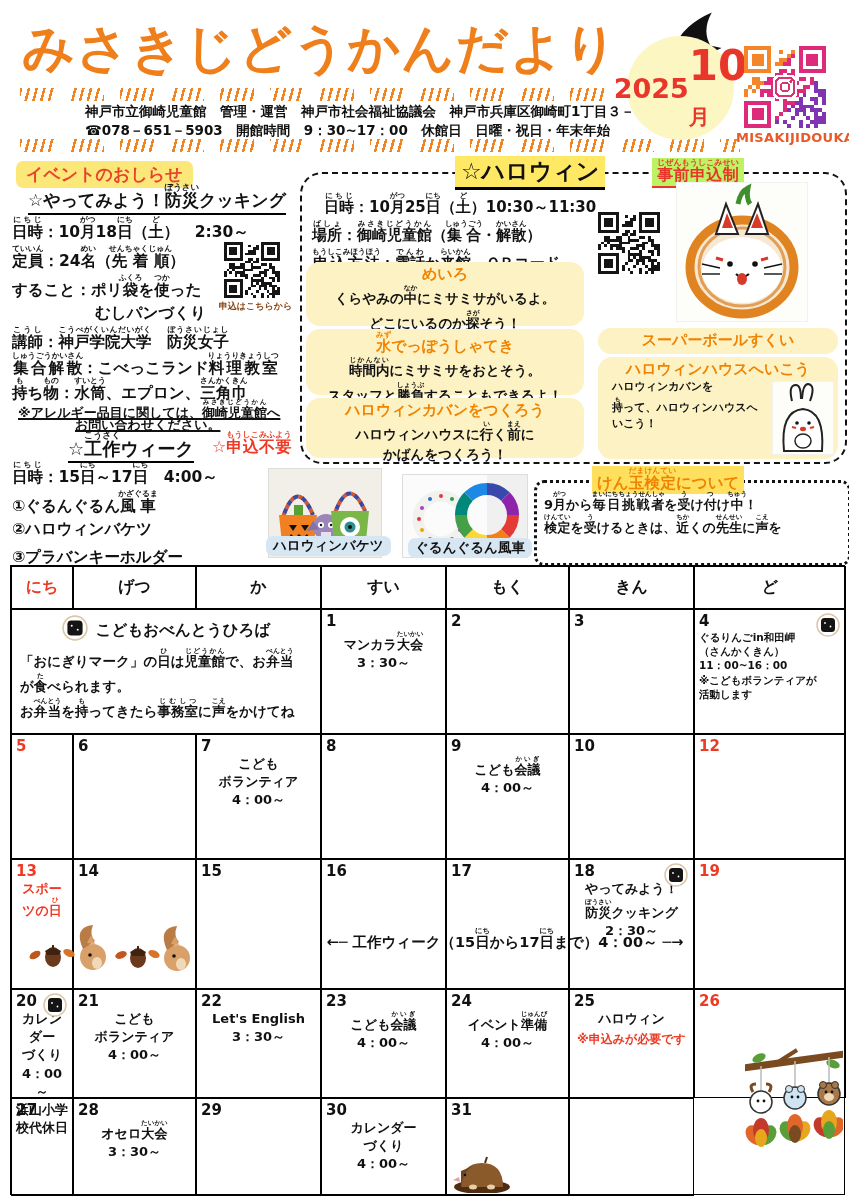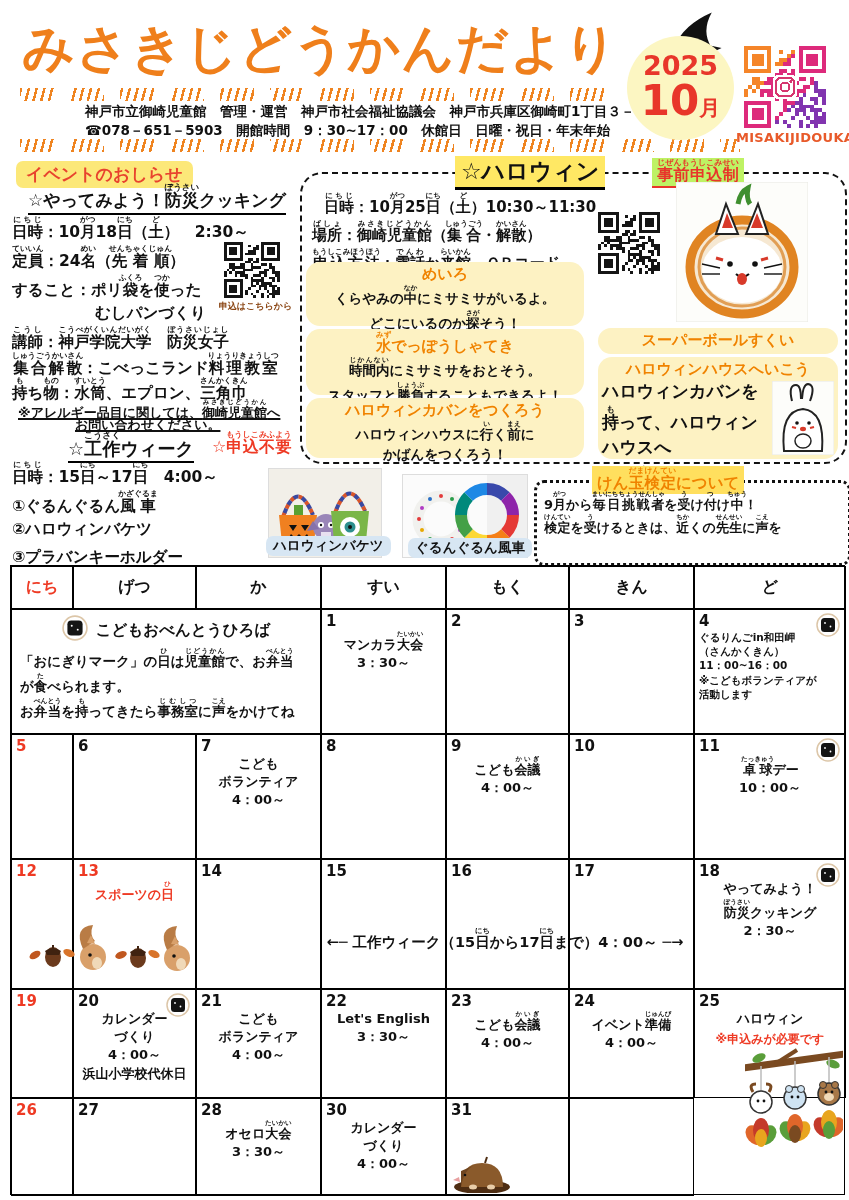--- a/index.html
+++ b/index.html
@@ -12,21 +12,21 @@
   
   #main-title{left:22px;top:14px;font-size:52px;color:#ef7f1b;letter-spacing:1px;white-space:nowrap;}
   .stripe{background-image:
       repeating-linear-gradient(90deg,rgba(255,255,255,0) 0 34px,#fff 34px 50px),
       repeating-linear-gradient(105deg,#ef8420 0 2.5px,rgba(255,255,255,0) 2.5px 7.5px);}
   #stripe1{left:20px;top:88px;width:600px;height:13px;}
   #stripe2{left:20px;top:139px;width:720px;height:13px;}
   #info1{left:85px;top:103px;font-size:13.5px;}
   #info2{left:85px;top:122px;font-size:13.5px;}
   #date-circle{left:627px;top:36px;width:107px;height:104px;border-radius:50%;background:#fcf6c2;
-      display:flex;flex-direction:column;align-items:center;justify-content:center;color:#e8362a;}
+      display:flex;align-items:center;justify-content:center;color:#e8362a;}
   #date-year{font-size:27px;line-height:1;}
   #date-month{font-size:42px;line-height:1.05;}
   #date-month .msuf{font-size:21px;}
   #witch-hat{left:655px;top:8px;width:72px;height:46px;transform:rotate(4deg);}
   #insta-qr{left:744px;top:46px;width:82px;height:82px;}
   #insta-caption{left:736px;top:130px;width:100px;text-align:center;font-size:13px;color:#e85a2a;letter-spacing:.3px;}
 
   
   #ev-label{left:16px;top:161px;background:#fce879;border-radius:7px;padding:2px 10px;font-size:17px;color:#e8432e;}
   #cook-title{left:28px;top:183px;font-size:17px;border-bottom:2.5px solid #000;padding-bottom:1px;white-space:nowrap;}
@@ -67,21 +67,21 @@
   #hw-cat{left:676px;top:182px;width:132px;height:140px;}
   .bubble{background:#fdf2c3;border-radius:14px;text-align:center;}
   .btitle{color:#f08300;font-size:15px;line-height:1.35;}
   .bline{font-size:13.5px;line-height:1.45;}
   #bub-0{left:306px;top:262px;width:278px;height:62px;padding-top:2px;}
   #bub-1{left:306px;top:329px;width:278px;height:64px;padding-top:2px;}
   #bub-2{left:306px;top:398px;width:278px;height:58px;padding-top:2px;}
   #bub-3{left:598px;top:328px;width:240px;height:24px;padding-top:2px;}
   #bub-4{left:598px;top:357px;width:240px;height:100px;padding-top:2px;}
   #bub-4 .bbody{display:flex;text-align:left;}
-  #bub-4 .btxt{flex:1;padding-left:4px;font-size:17px;line-height:1.5;}
+  #bub-4 .btxt{flex:1;padding-left:14px;font-size:11px;line-height:1.5;}
   #hw-ghost{width:62px;height:74px;margin:2px 4px 0 0;}
 
   
   #kd-box{left:534px;top:480px;width:311px;height:80px;border:3px dotted #111;border-radius:10px;}
   #kd-title{left:592px;top:466px;background:#ffdf5e;color:#f08300;font-size:15.5px;padding:0 5px;}
   .kline{font-size:13px;white-space:nowrap;}
   #kd-l0{left:544px;top:490px;}
   #kd-l1{left:544px;top:513px;}
   #kd-l2{left:544px;top:536px;}
 
@@ -749,31 +749,20 @@
         </div>
         <div class="ccell">
           <div class="dnum">9</div>
           <div class="cline">こども<ruby>会議<rt>かいぎ</rt></ruby></div>
           <div class="cline">4：00～</div>
         </div>
         <div class="ccell">
           <div class="dnum">10</div>
         </div>
         <div class="ccell">
-          <div class="dnum">11</div>
-          <div class="cline"><ruby>卓球<rt>たっきゅう</rt></ruby>デー</div>
-          <div class="cline">10：00～</div>
-          <div class="cell-onigiri"><svg viewBox="0 0 24 24" width="100%" height="100%">
-              <circle cx="12" cy="12" r="11" fill="#fff" stroke="#dcc6a8" stroke-width="1.5"></circle>
-              <rect x="5" y="5" width="14" height="14" rx="3.5" fill="#141414"></rect>
-              <circle cx="9" cy="10" r="0.9" fill="#fff"></circle>
-              <circle cx="14.5" cy="13.5" r="0.9" fill="#fff"></circle>
-            </svg></div>
-        </div>
-        <div class="ccell">
           <div class="dnum red">12</div>
         </div>
         <div class="ccell">
           <div class="dnum red">13</div>
           <div class="cline red">スポーツの<ruby>日<rt>ひ</rt></ruby></div>
         </div>
         <div class="ccell">
           <div class="dnum">14</div>
         </div>
         <div class="ccell">
@@ -842,20 +831,23 @@
         <div class="ccell">
           <div class="dnum red">26</div>
         </div>
         <div class="ccell">
           <div class="dnum">27</div>
         </div>
         <div class="ccell">
           <div class="dnum">28</div>
           <div class="cline">オセロ<ruby>大会<rt>たいかい</rt></ruby></div>
           <div class="cline">3：30～</div>
+        </div>
+        <div class="ccell">
+          <div class="dnum">29</div>
         </div>
         <div class="ccell">
           <div class="dnum">30</div>
           <div class="cline">カレンダー</div>
           <div class="cline">づくり</div>
           <div class="cline">4：00～</div>
         </div>
         <div class="ccell">
           <div class="dnum">31</div>
           <div class="mole"><svg viewBox="0 0 62 46" width="100%" height="100%">

